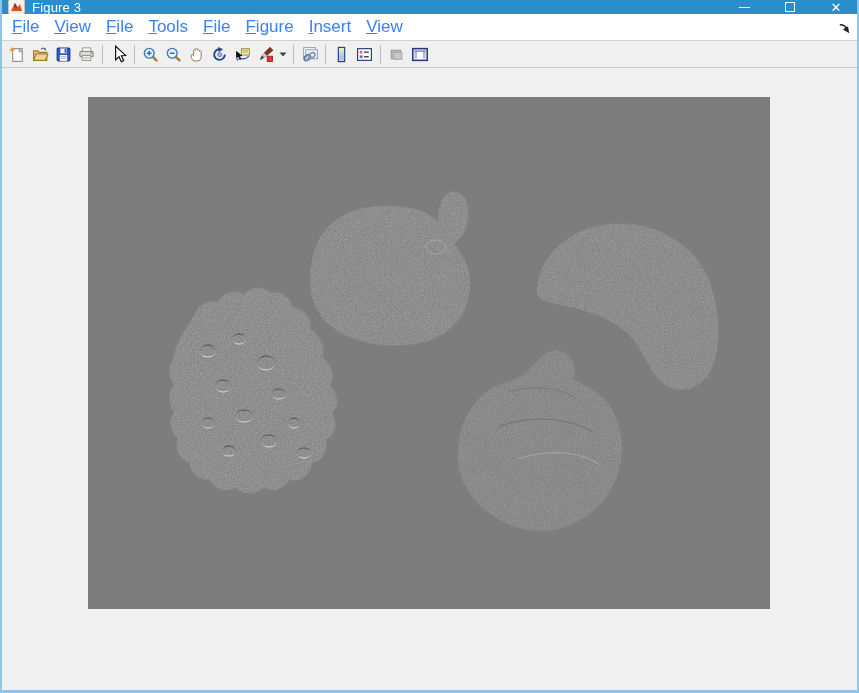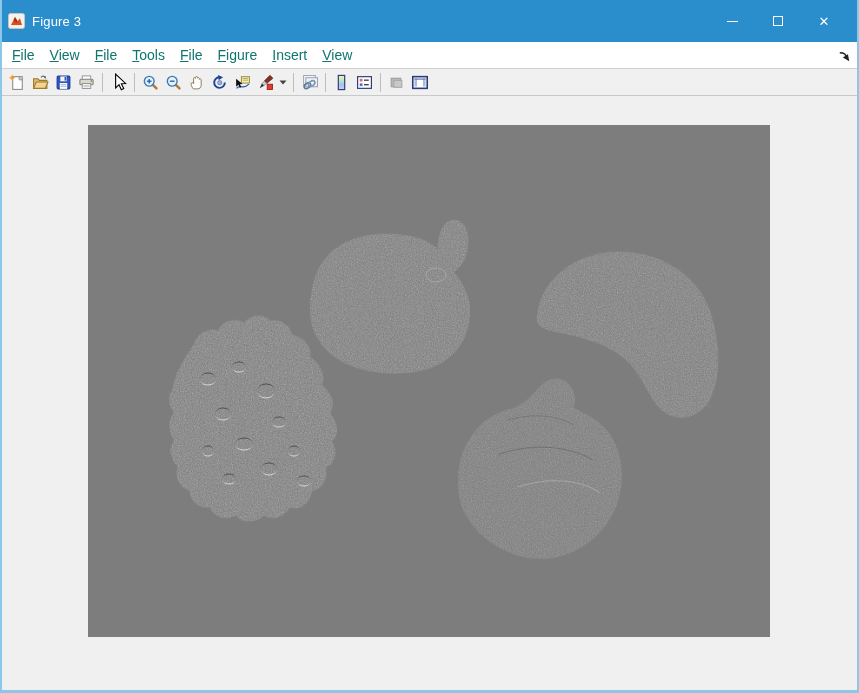--- a/index.html
+++ b/index.html
@@ -3,31 +3,31 @@
 <meta charset="utf-8">
 <style>
   * { margin:0; padding:0; box-sizing:border-box; }
   html,body { width:859px; height:693px; background:#e8e8e8; font-family:"Liberation Sans", sans-serif; }
   .window {
     width:859px; height:693px; position:relative; overflow:hidden;
     border-left:2px solid #8CC6E9; border-right:2px solid #8CC6E9; border-bottom:3px solid #8CC6E9;
     background:#F0F0F0;
   }
   
-  .titlebar { height:42px; background:#2A8DCC; display:flex; align-items:center; margin:0 -2px; padding:0 12px 0 8px;justify-content:center; }
+  .titlebar { height:14px; background:#2A8DCC; display:flex; align-items:center; margin:0 -2px; padding:0 0 0 8px;justify-content:center; }
   .app-icon { width:17px; height:16px; margin-right:7px; flex:0 0 auto; }
   .title-text { color:#ffffff; font-size:13px; letter-spacing:.2px; }
   .win-controls { margin-left:auto; display:flex; height:30px; }
   .win-btn { width:46px; height:30px; display:flex; align-items:center; justify-content:center; cursor:default; }
   .glyph-min { width:11px; height:1px; background:#fff; display:block; }
   .glyph-max { width:10px; height:10px; border:1px solid #fff; display:block; }
   .glyph-close { color:#fff; font-size:13px; line-height:1; }
   
   .menubar { height:27px; background:#ffffff; display:flex; align-items:center; padding:0 6px 0 4px; border-bottom:1px solid #d0d0d0; position:relative; }
-  .menu-item { display:inline-block; font-size:14px; color:#0f766e; padding:4px 6px; margin-right:3px; }
+  .menu-item { display:inline-block; font-size:17px; color:#3b82f6; padding:4px 6px; margin-right:3px; }
   .menu-item::first-letter { text-decoration:underline; }
   .dock-arrow { margin-left:auto; width:16px; height:16px; display:flex; align-items:center; justify-content:center; }
   
   .toolbar { height:27px; background:#f0f0f0; border-bottom:1px solid #c9c9c9; display:flex; align-items:center; padding-left:4px; }
   .tb-btn { width:23px; height:23px; display:flex; align-items:center; justify-content:center; border-radius:2px; }
   .tb-btn svg { display:block; }
   .tb-dd { width:12px; height:23px; display:flex; align-items:center; justify-content:center; }
   .tb-sep { width:1px; height:19px; background:#bdbdbd; margin:0 4px; flex:0 0 auto; }
   
   .canvas { position:relative; height:606px; background:#F0F0F0; }

